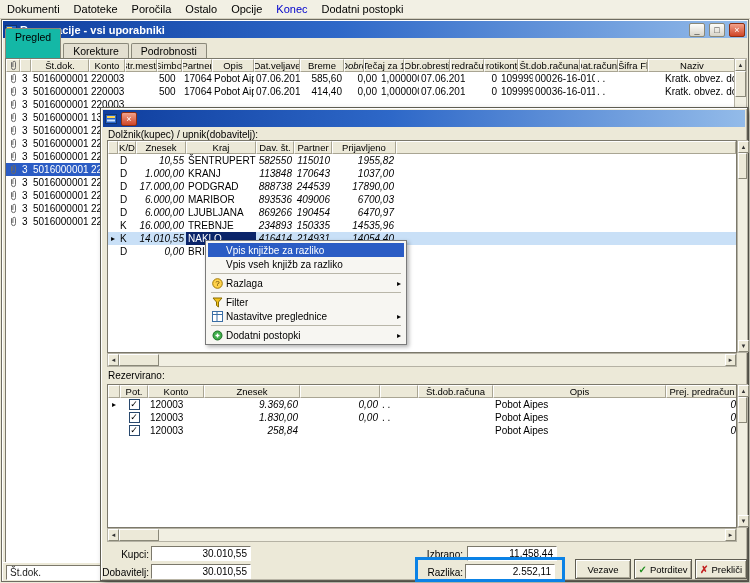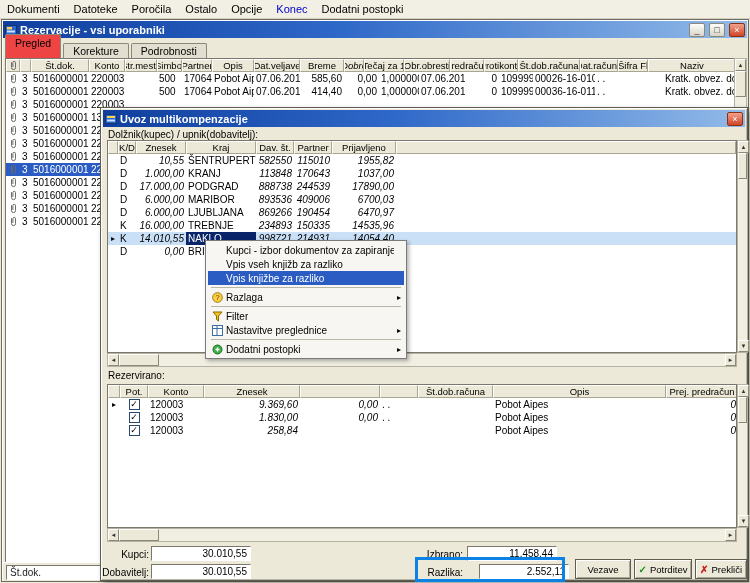--- a/index.html
+++ b/index.html
@@ -16,21 +16,21 @@
             gap:3px;padding:0 2px;background:linear-gradient(90deg,#0f3e9e 0%,#2e68c8 45%,#93bbe9 100%);}
   .ticon{flex:0 0 auto;}
   .ttl{flex:1;color:#fff;font-weight:bold;font-size:11px;white-space:nowrap;overflow:hidden;}
   .tb-btn{width:16px;height:14px;flex:0 0 auto;background:linear-gradient(#fdfdfb,#d8d4c8);
           border:1px solid #8a8878;border-radius:2px;font-size:9px;line-height:12px;text-align:center;color:#3a3a3a;margin-left:1px;}
   .tb-btn.close{background:linear-gradient(#f2a28c,#cf4527);color:#fff;border-color:#8d2f12;}
   
   .tabs{position:absolute;left:3px;top:20px;height:18px;display:flex;align-items:flex-end;font-size:10.5px;}
   .tab{height:15px;line-height:14px;padding:0 9px;background:#e3dfd0;border:1px solid #8a887a;
        border-bottom:none;border-radius:2px 2px 0 0;margin-right:2px;}
-  .tab.active{height:24px;line-height:17px;background:#ef4444;text-align:right;}
+  .tab.active{height:30px;line-height:17px;background:#14b8a6;text-align:right;}
   
   .grid-area{position:absolute;left:3px;top:38px;width:732px;height:506px;background:#fff;
              border:1px solid #7b786b;overflow:hidden;}
   .ghrow{display:flex;height:13px;}
   .gh{flex:0 0 auto;background:#ece9d8;border-top:1px solid #fff;border-left:1px solid #fff;
       border-right:1px solid #a9a593;border-bottom:1px solid #a9a593;font-size:9.5px;
       overflow:hidden;white-space:nowrap;display:flex;align-items:center;justify-content:center;}
   .gr{display:flex;height:13px;background:#fff;}
   .gr.sel{background:#2b5cc4;color:#fff;}
   .gc{flex:0 0 auto;font-size:10px;line-height:13px;white-space:nowrap;overflow:hidden;padding:0 2px;}
@@ -459,21 +459,20 @@
   </div>
 </div>
 
 <div class="dialog">
   <div class="titlebar">
     <svg class="ticon" width="12" height="12">
       <rect x="0.5" y="1.5" width="11" height="9" fill="#2a66c9" stroke="#12336e"></rect>
       <rect x="2" y="3" width="8" height="2" fill="#ffd34d"></rect>
       <rect x="2" y="6.5" width="8" height="2" fill="#cfe3ff"></rect>
     </svg>
-    <span class="ttl">Uvoz multikompenzacije</span>
     <div class="tb-btn close">×</div>
   </div>
 
   <div class="dlg-label">Dolžnik(kupec) / upnik(dobavitelj):</div>
 
   <div class="utable">
     <div class="ghrow">
         <div class="gh" style="width: 10px;"></div>
         <div class="gh" style="width: 18px;">K/D</div>
         <div class="gh" style="width: 50px;">Znesek</div>
@@ -542,21 +541,21 @@
           <div class="ucell r" style="width: 38px;">234893</div>
           <div class="ucell r" style="width: 38px;">150335</div>
           <div class="ucell r" style="width: 64px;">14535,96</div>
           <div class="ucell" style="flex: 1 1 auto;"></div>
         </div>
         <div class="urow sel">
           <div class="ucell marker" style="width: 10px;">▸</div>
           <div class="ucell" style="width: 18px;">K</div>
           <div class="ucell r" style="width: 50px;">14.010,55</div>
           <div class="ucell focus" style="width: 70px;">NAKLO</div>
-          <div class="ucell r" style="width: 38px;">998721</div>
+          <div class="ucell r" style="width: 38px;">416414</div>
           <div class="ucell r" style="width: 38px;">214931</div>
           <div class="ucell r" style="width: 64px;">14054,40</div>
           <div class="ucell" style="flex: 1 1 auto;"></div>
         </div>
         <div class="urow">
           <div class="ucell marker" style="width: 10px;"></div>
           <div class="ucell" style="width: 18px;">D</div>
           <div class="ucell r" style="width: 50px;">0,00</div>
           <div class="ucell" style="width: 70px;">BRISANJE !</div>
           <div class="ucell r" style="width: 38px;"></div>
@@ -650,48 +649,44 @@
     <div class="sb-btn">►</div>
   </div>
 
   <div class="tot-label" style="left:0;top:440px;width:48px;">Kupci:</div>
   <div class="tot-field" style="left:50px;top:438px;width:100px;">30.010,55</div>
   <div class="tot-label" style="left:0;top:458px;width:48px;">Dobavitelj:</div>
   <div class="tot-field" style="left:50px;top:456px;width:100px;">30.010,55</div>
   <div class="tot-label" style="left:302px;top:440px;width:60px;">Izbrano:</div>
   <div class="tot-field" style="left:366px;top:438px;width:90px;">11.458,44</div>
   <div class="tot-label" style="left:302px;top:458px;width:60px;">Razlika:</div>
-  <div class="tot-field" style="left:378px;top:456px;width:90px;">2.552,11</div>
+  <div class="tot-field" style="left:364px;top:456px;width:90px;">2.552,11</div>
   <div class="razlika-box"></div>
 
   <div class="dlg-btn" style="left:474px;width:56px;">
     <span>Vezave</span>
   </div>
   <div class="dlg-btn" style="left:533px;width:58px;">
     <span class="glyph green">✓</span>
     <span>Potrditev</span>
   </div>
   <div class="dlg-btn" style="left:594px;width:52px;">
     <span class="glyph red">✗</span>
     <span>Prekliči</span>
   </div>
 </div>
 
 <div class="cmenu">
-    <div class="mi">
+    <div class="mi hl">
       <div class="mi-ic"></div>
-      <div class="mi-lb">Kupci - izbor dokumentov za zapiranje</div>
+      <div class="mi-lb">Vpis knjižbe za razliko</div>
     </div>
     <div class="mi">
       <div class="mi-ic"></div>
       <div class="mi-lb">Vpis vseh knjižb za razliko</div>
-    </div>
-    <div class="mi hl">
-      <div class="mi-ic"></div>
-      <div class="mi-lb">Vpis knjižbe za razliko</div>
     </div>
     <div class="mi-sep"></div>
     <div class="mi">
       <div class="mi-ic">
         <svg width="11" height="11">
           <circle cx="5.5" cy="5.5" r="4.8" fill="#ffd24a" stroke="#a07800"></circle>
           <text x="5.5" y="8.3" font-size="8" text-anchor="middle" fill="#5a3c00" font-family="Liberation Sans, sans-serif">?</text>
         </svg>
       </div>
       <div class="mi-lb">Razlaga</div>

